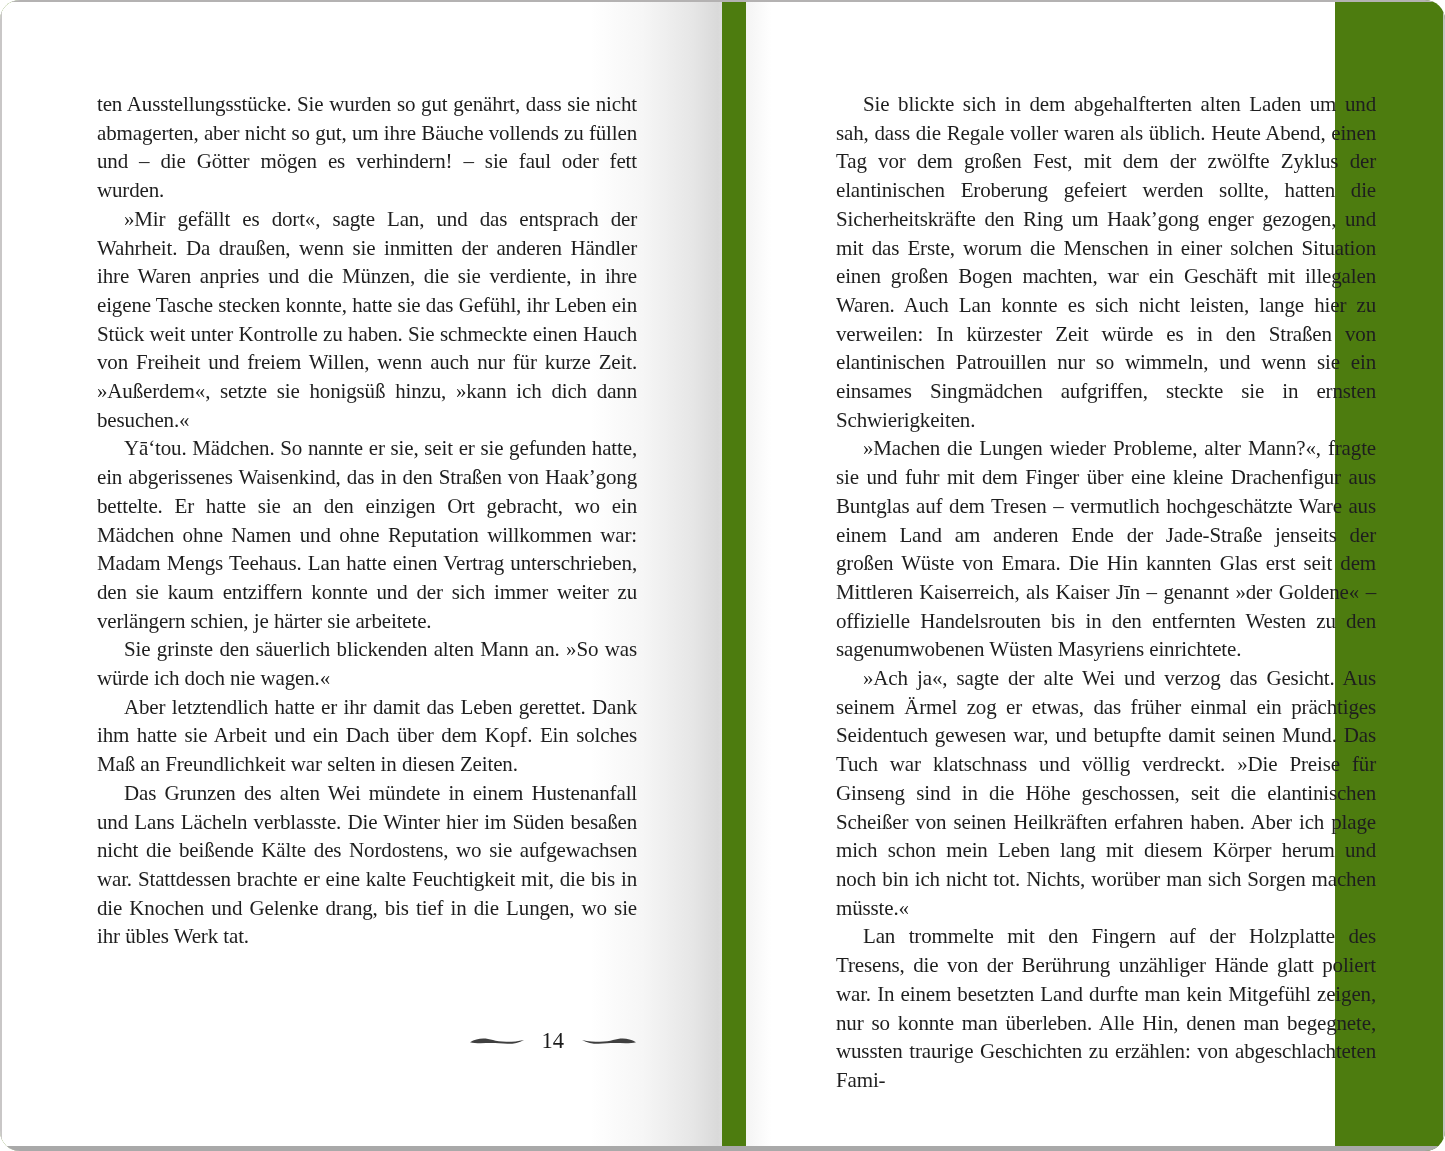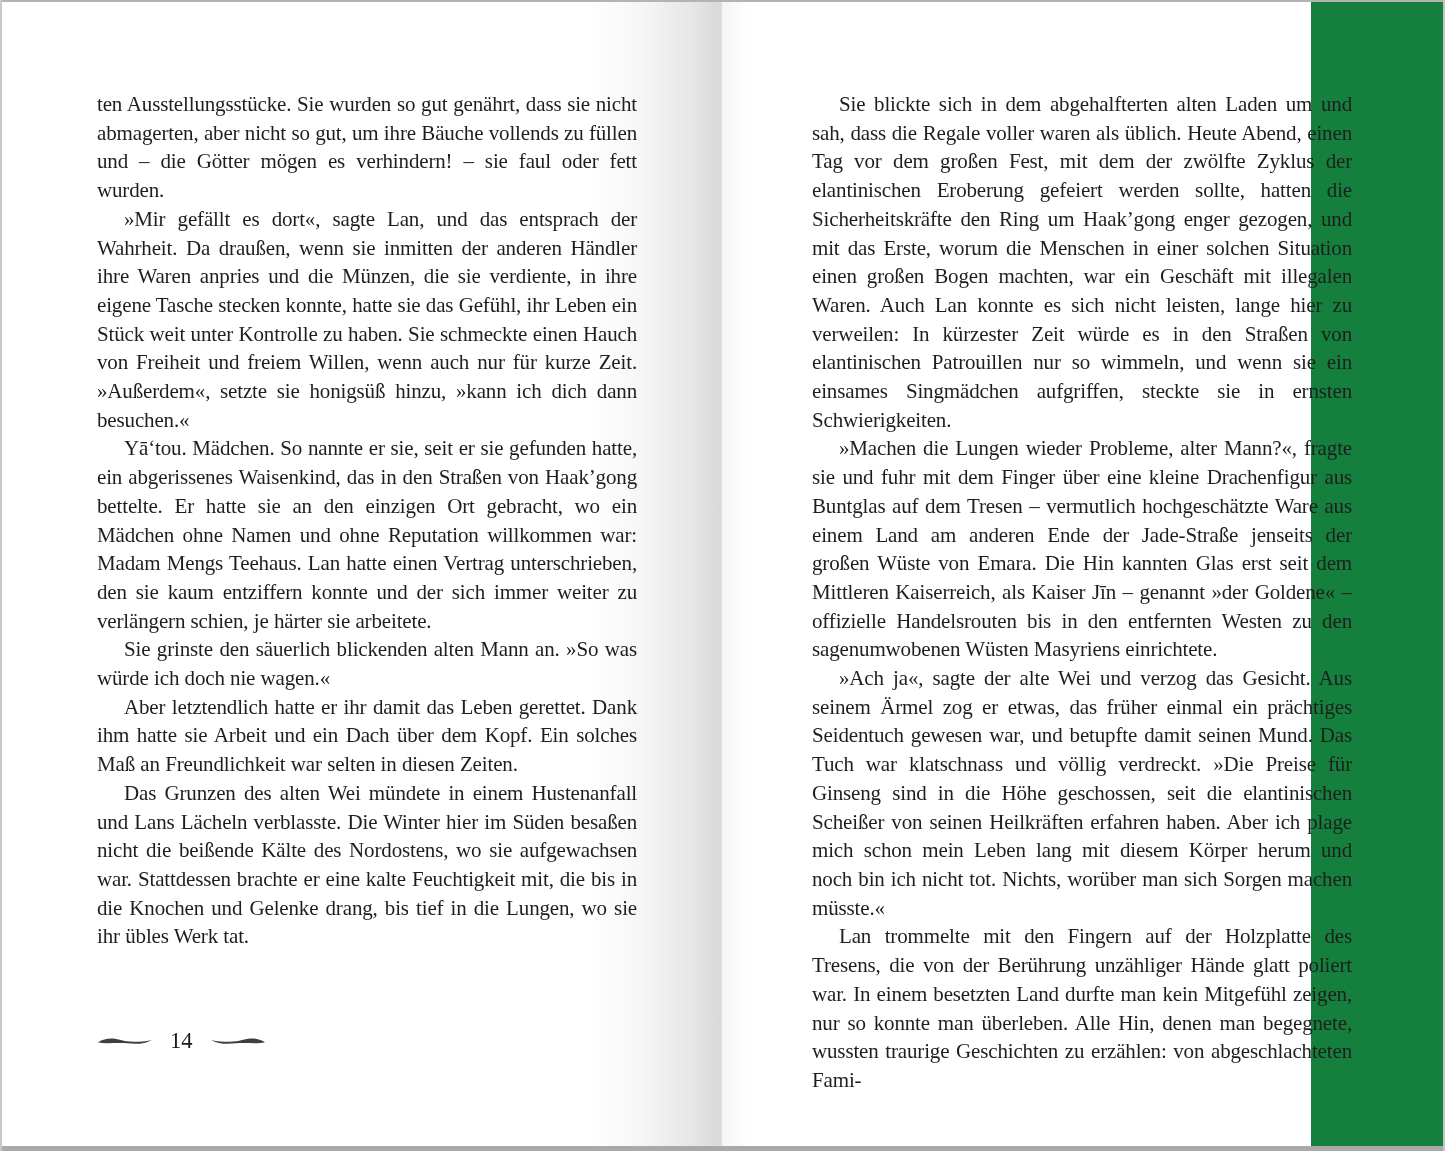--- a/index.html
+++ b/index.html
@@ -5,34 +5,35 @@
   html, body {
     margin: 0;
     padding: 0;
     background: #ffffff;
     font-family: "Liberation Serif", "DejaVu Serif", serif;
   }
   .frame {
     position: relative;
     width: 1445px;
     height: 1151px;
-    background: #15803d;
+    background: #4d7c0f;
     overflow: hidden;
+    border-radius: 20px;
   }
   
   .edge { position: absolute; z-index: 6; }
   .edge-top    { top: 0; left: 0; right: 0; height: 2px; background: #b4b2b2; }
   .edge-bottom { bottom: 0; left: 0; right: 0; height: 5px; background: #a9a9a9; }
   .edge-left   { top: 0; bottom: 0; left: 0; width: 2px; background: #c9c7c7; }
   .edge-right  { top: 0; bottom: 0; right: 0; width: 2px; background: #c6c4c4; }
 
   .spread { position: absolute; inset: 0; display: flex; }
   .page { position: relative; height: 100%; background: #ffffff; }
   .page-left  { width: 722px; }
-  .page-right { width: 589px; }
+  .page-right { width: 589px; margin-left: 24px; }
 
   .gutter-shadow-left {
     position: absolute; top: 0; bottom: 0; right: 0; width: 132px;
     background: linear-gradient(to right,
       rgba(100,100,100,0) 0%,
       rgba(100,100,100,0.06) 40%,
       rgba(100,100,100,0.16) 78%,
       rgba(100,100,100,0.245) 97%,
       rgba(100,100,100,0.21) 100%);
     z-index: 2;
@@ -67,21 +68,21 @@
     word-spacing: 0.2px;
   }
   .para.indent { text-indent: 27px; }
 
   .footer {
     position: absolute;
     top: 1030px;
     width: 540px;
     display: flex;
     align-items: center;
-    justify-content: flex-start;
+    justify-content: flex-end;
     gap: 17px;
     z-index: 3;
   }
   .page-left  .footer { left: 97px; }
   .page-right .footer { left: 90px; }
 
   .pagenum {
     font-size: 22.5px;
     color: #1b1b1b;
     line-height: 1;

